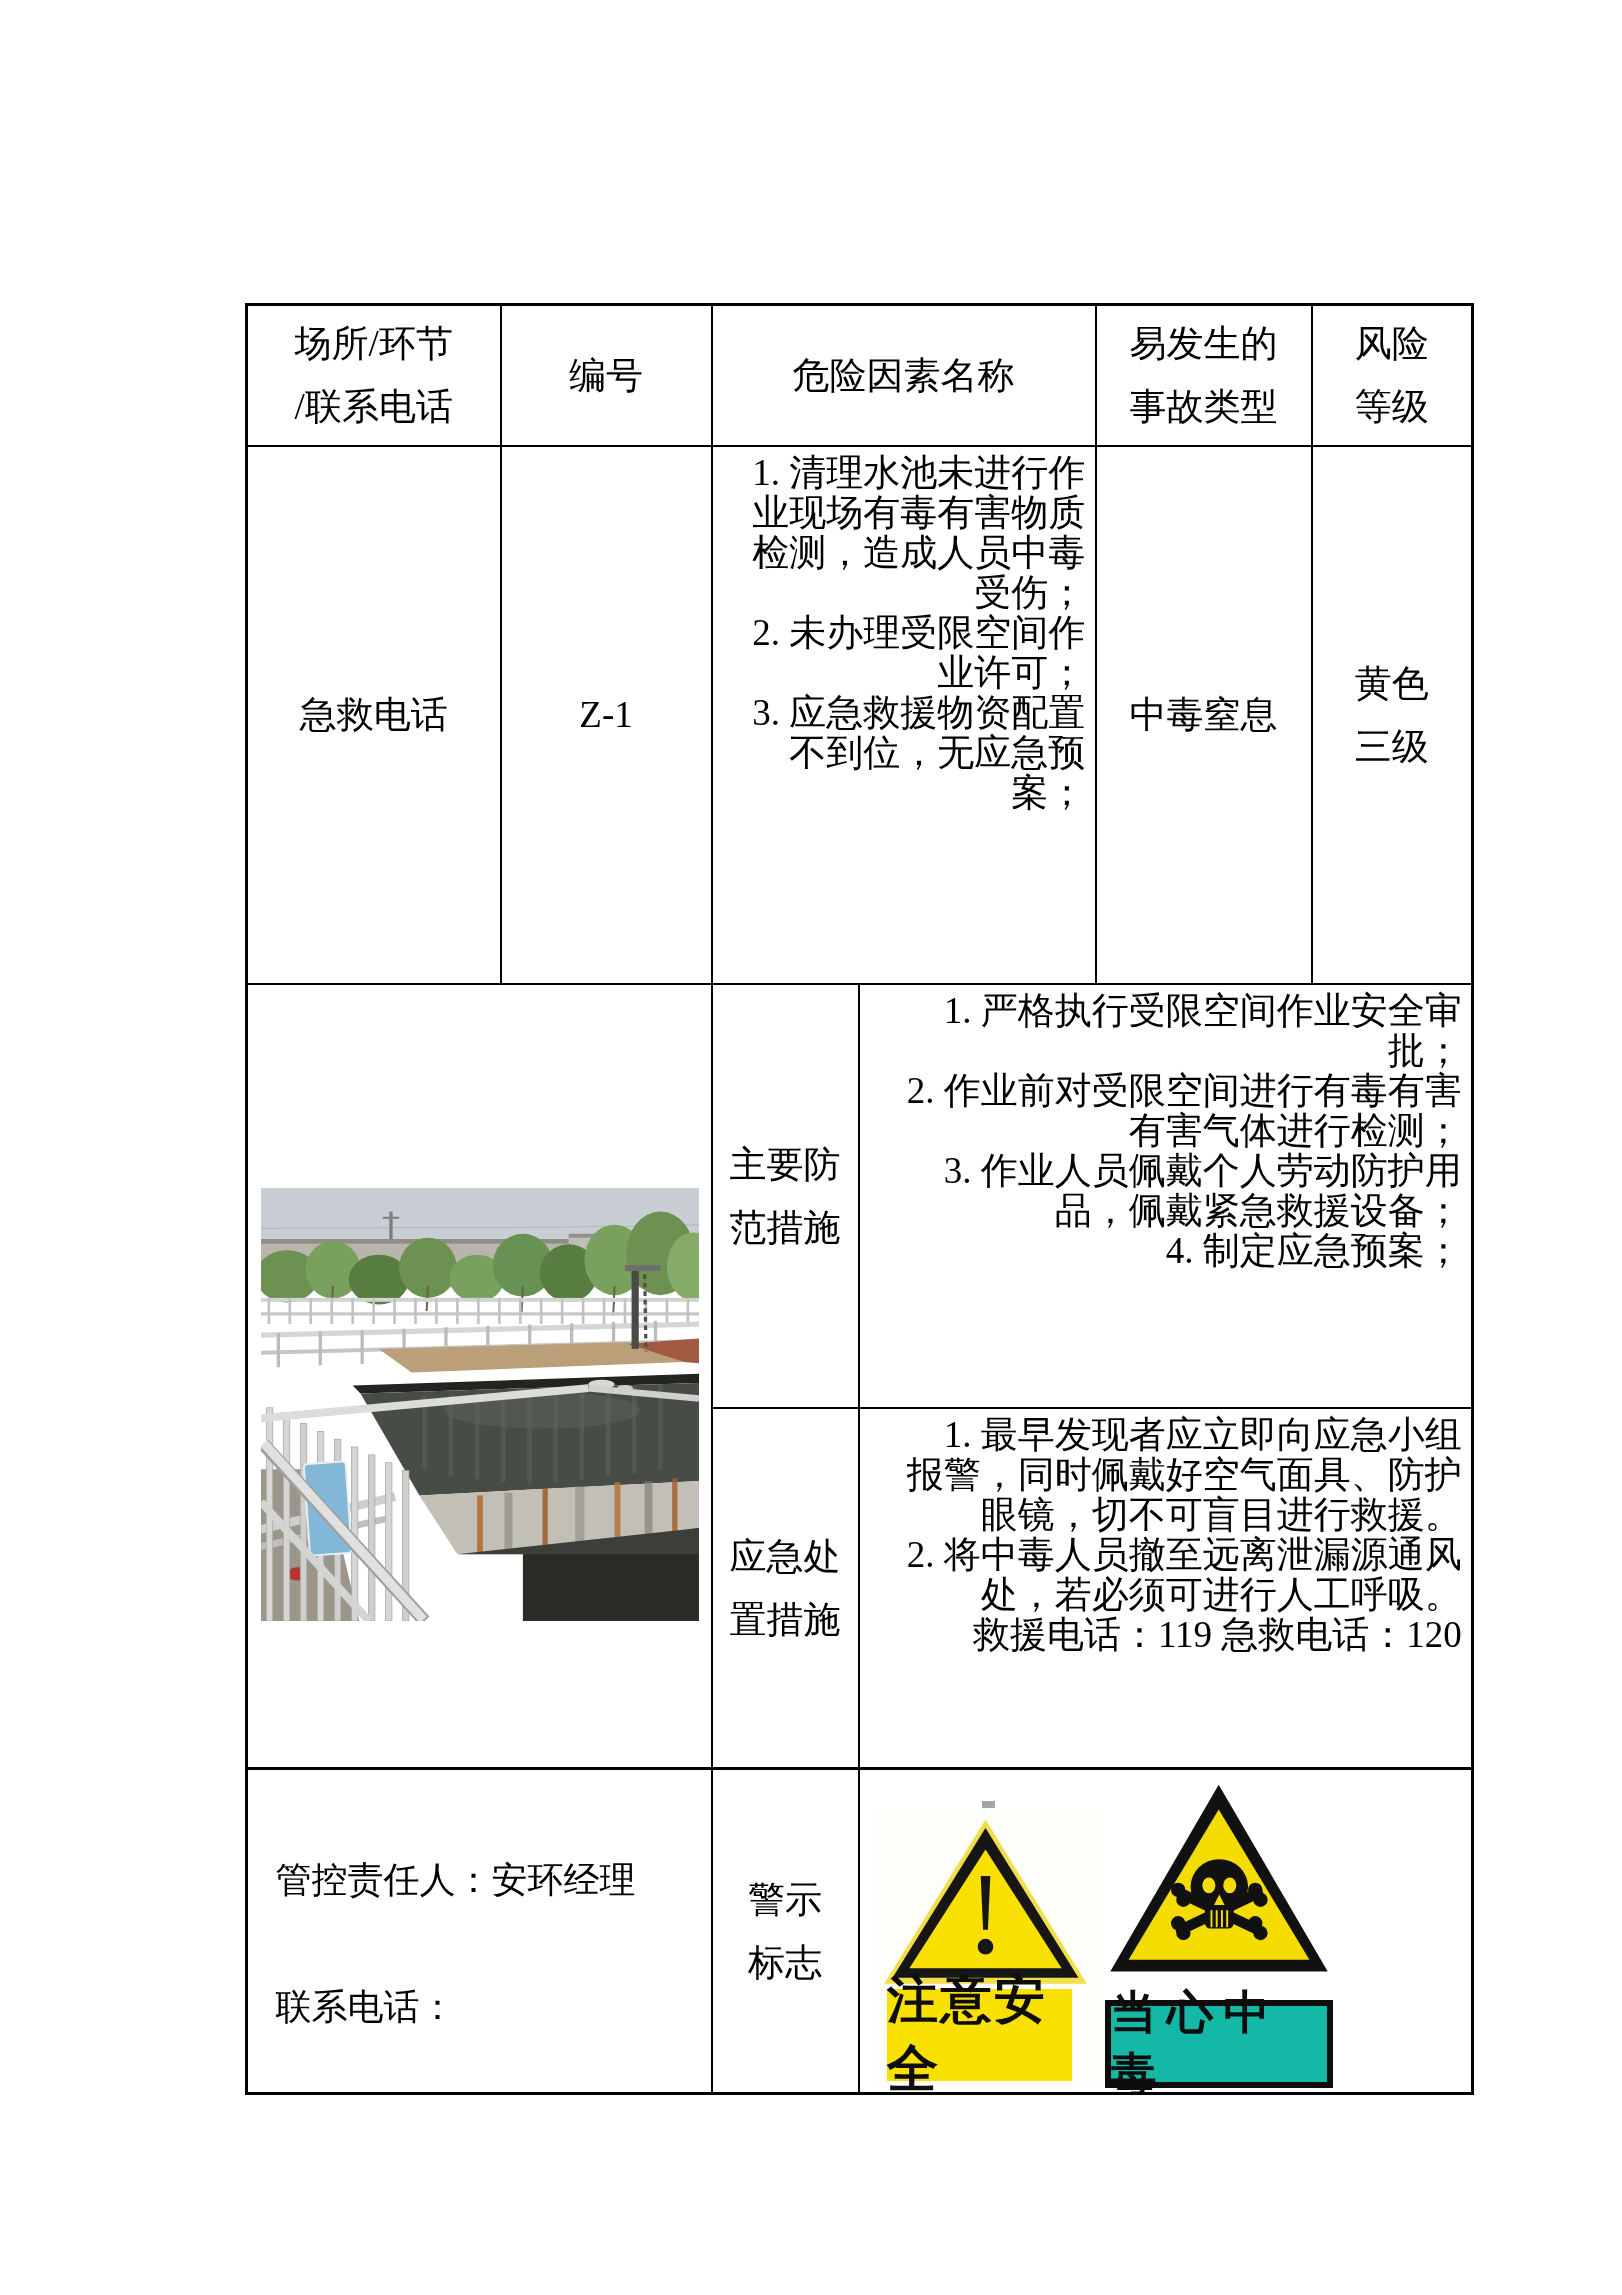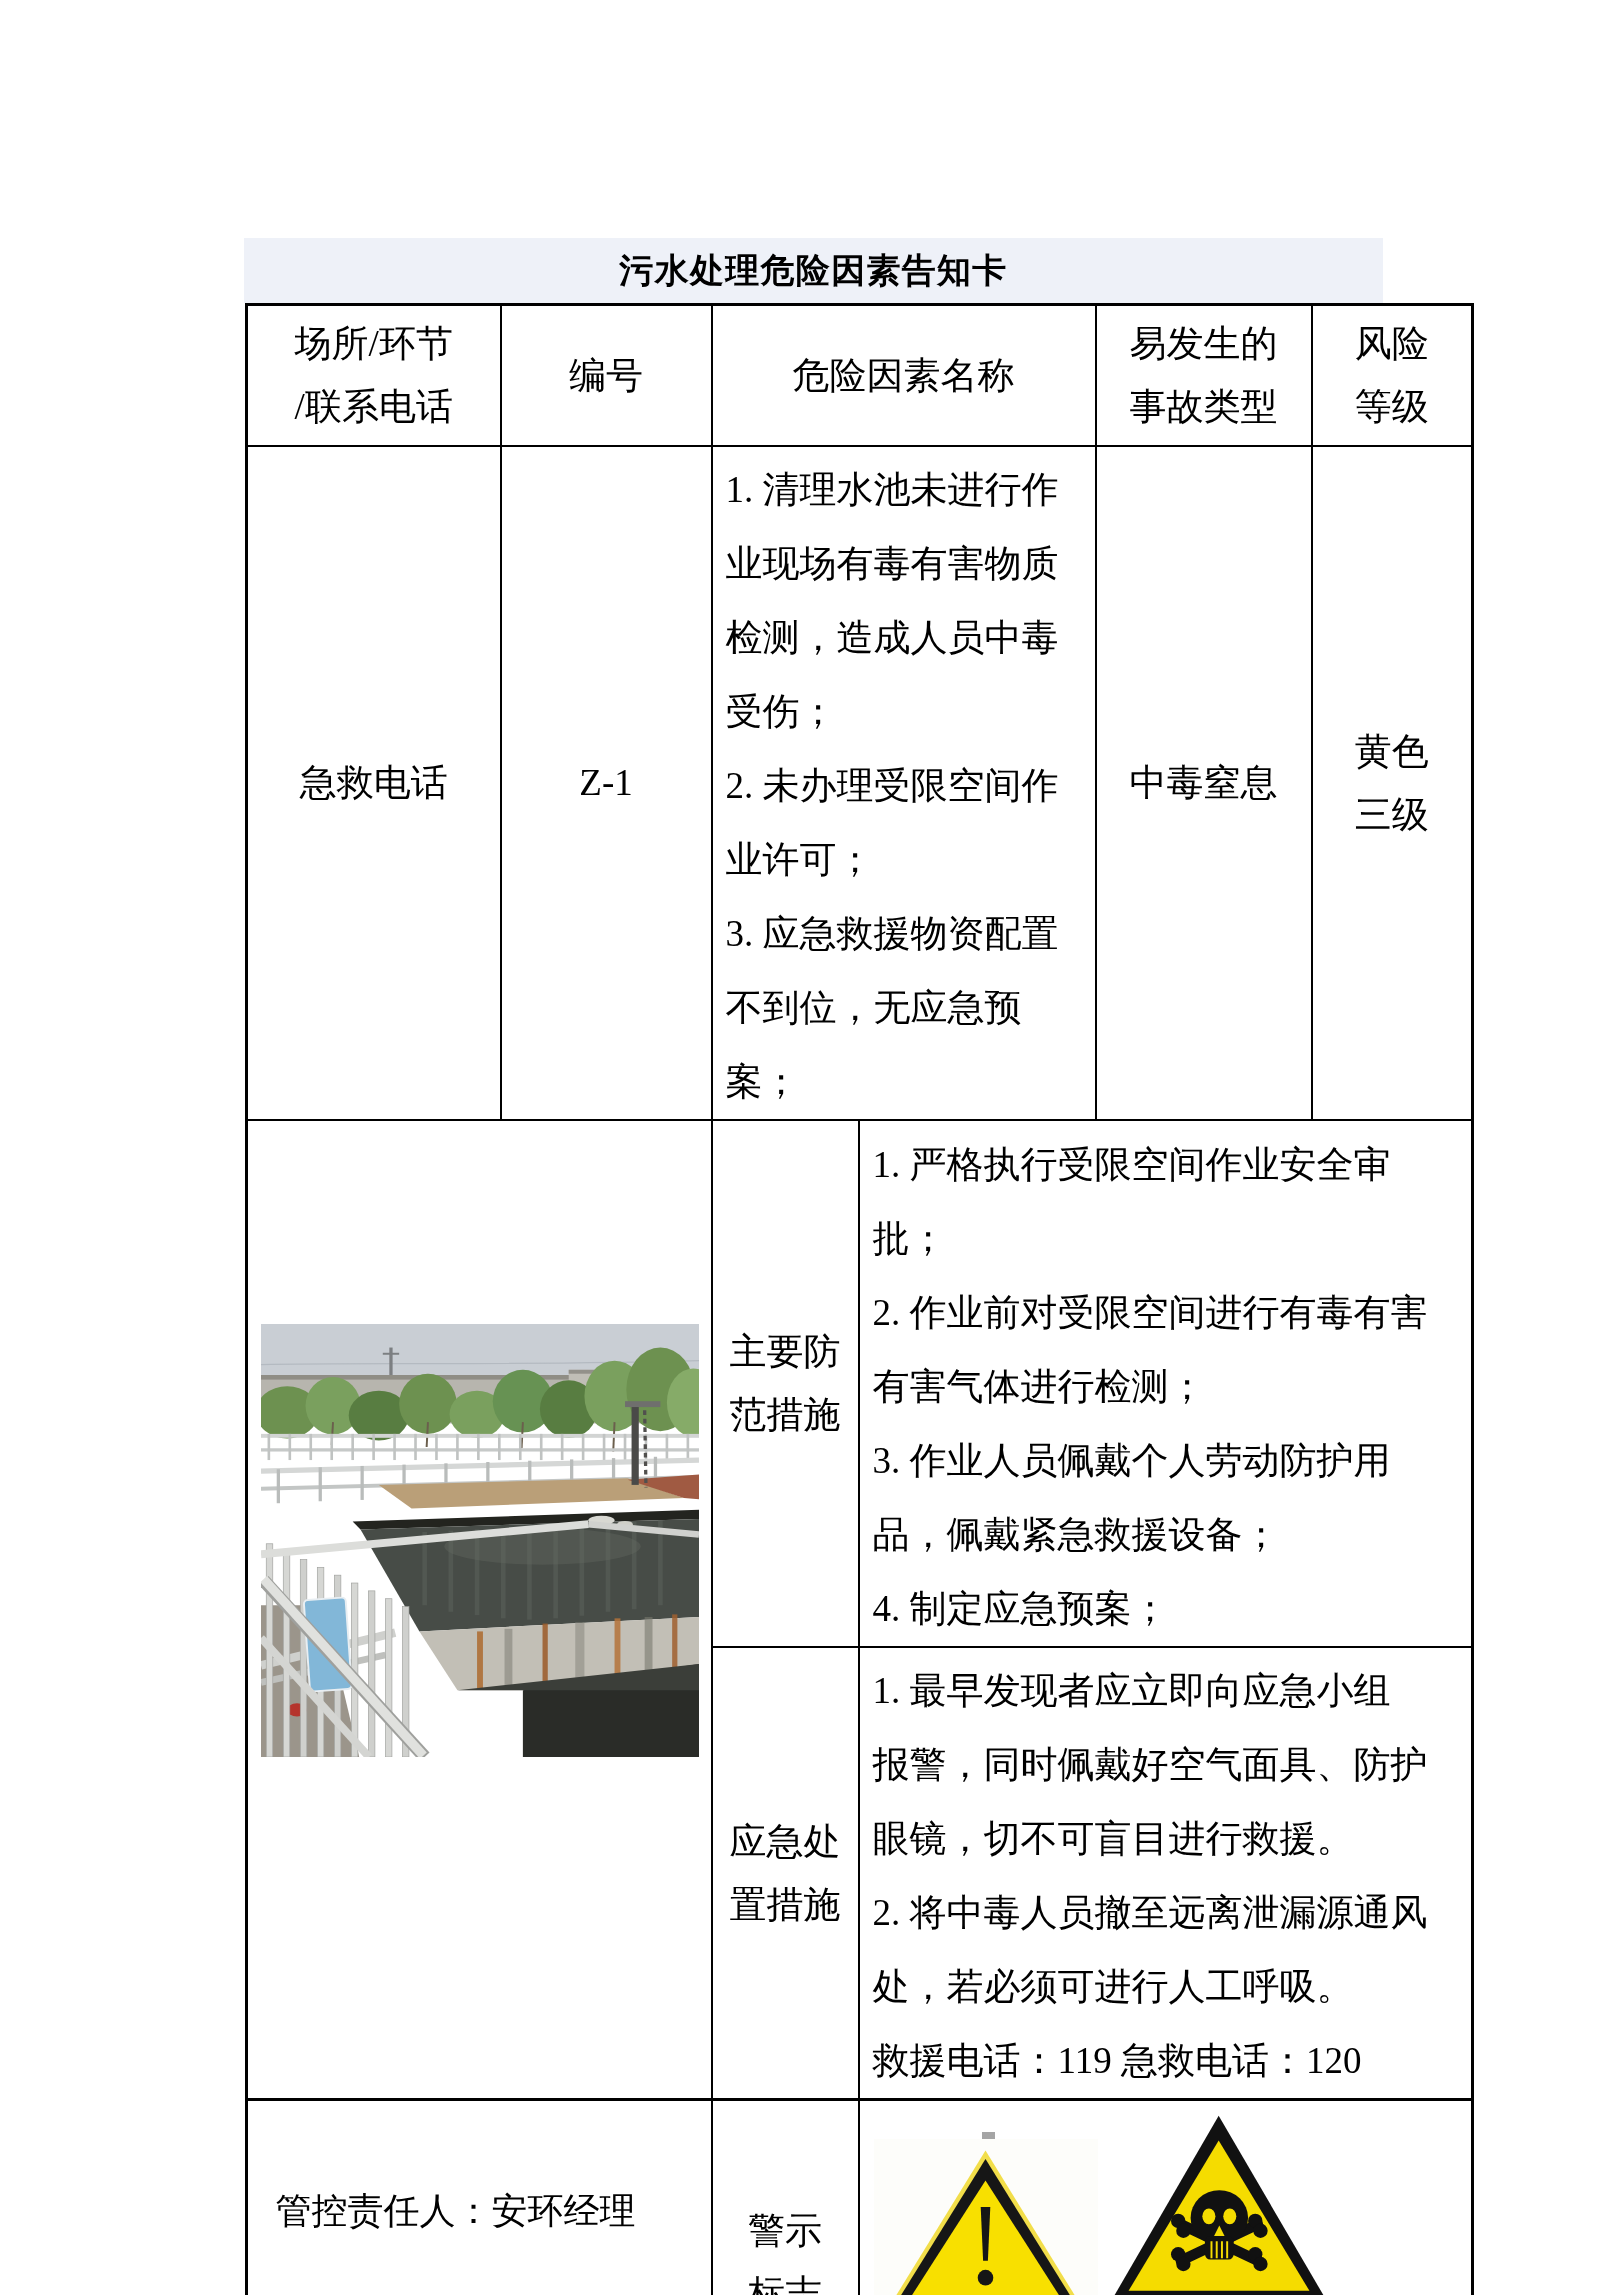--- a/index.html
+++ b/index.html
@@ -25,22 +25,22 @@
   table.card {
     position:absolute; left:245px; top:303px;
     width:1226px; table-layout:fixed;
     border-collapse:collapse; border:3.3px solid #000;
   }
   td { border:2px solid #000; vertical-align:middle; overflow:hidden; }
   td.center { text-align:center; }
   .lbl { font-size:37px; line-height:63px; white-space:pre-line; text-align:center; }
   .val { font-size:37px; }
   .para {
-    font-size:37px; line-height:74px; white-space:pre-line;
-    text-align:left; vertical-align:top; padding:6.5px 9.2px 0 13px;
+    font-size:37px; line-height:40px; white-space:pre-line;
+    text-align:right; vertical-align:top; padding:6.5px 9.2px 0 13px;
   }
   td.heavy-top { border-top:3.9px solid #000;border-radius:30px; }
   .relbox { position:relative; width:100%; }
   
   .footer-left { padding:92px 6.5px 0 27.5px; vertical-align:top; }
   .footer-line { font-size:36px; line-height:37px; }
   .footer-line + .footer-line { margin-top:90px; }
   
   .sign-a {
     position:absolute; left:14.4px; top:38px; width:224px; height:277px;
@@ -67,23 +67,20 @@
     font-weight:700; font-size:46px; letter-spacing:10.5px; color:#0d0d0d;
   }
   
   .photo-svg { position:absolute; left:13px; top:203px; width:438px; height:433px; }
 </style>
 </head>
 <body>
 
 <div id="page">
 
-  <div id="title-band">
-    <span class="title-text">污水处理危险因素告知卡</span>
-  </div>
 
   <table class="card">
     <colgroup>
       <col style="width:254px">
         <col style="width:211px">
         <col style="width:147px">
       <col style="width:237px">
         <col style="width:216px">
         <col style="width:161px">
     </colgroup>

